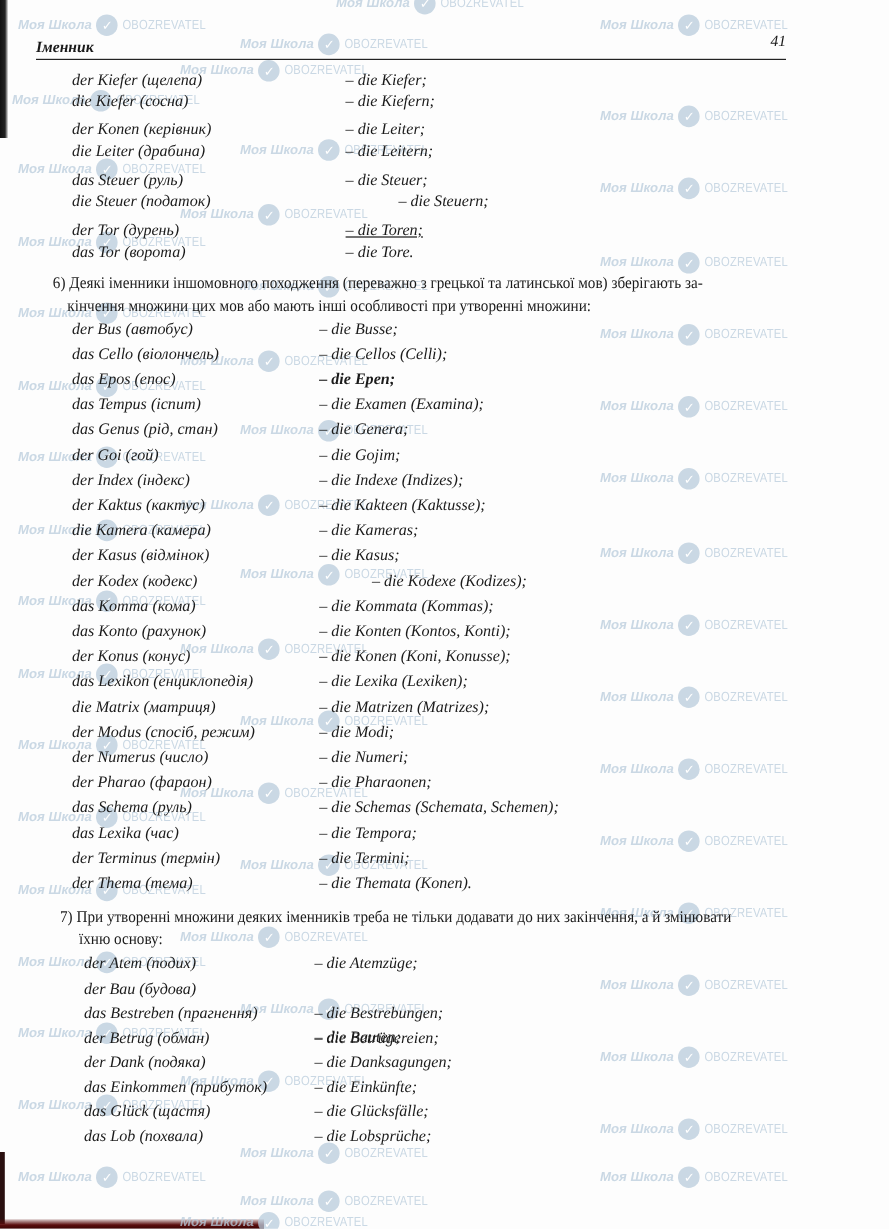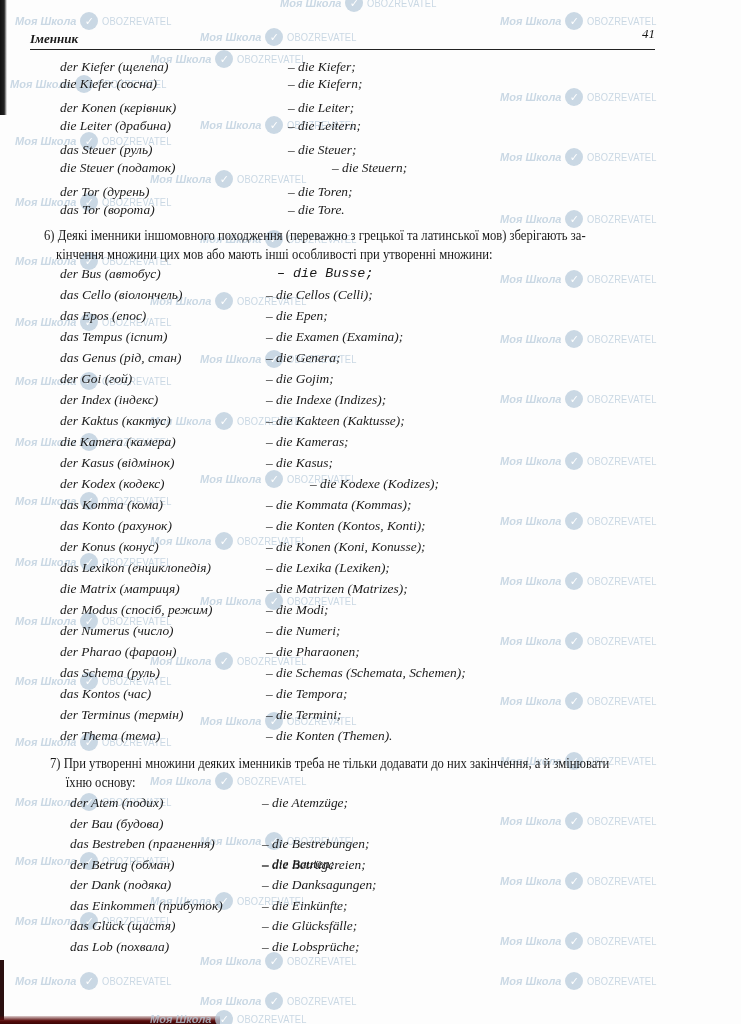--- a/index.html
+++ b/index.html
@@ -370,37 +370,37 @@
     <div class="row" style="left: 60px; top: 142px;">
       <span class="sg"><span>das Steuer</span> <span class="tr">(руль)</span></span>
       <span class="pl" style="left: 228px;">– die Steuer;</span>
     </div>
     <div class="row" style="left: 60px; top: 160px;">
       <span class="sg"><span>die Steuer</span> <span class="tr">(податок)</span></span>
       <span class="pl" style="left: 228px; margin-left: 44px;">– die Steuern;</span>
     </div>
     <div class="row" style="left: 60px; top: 184px;">
       <span class="sg"><span>der Tor</span> <span class="tr">(дурень)</span></span>
-      <span class="pl" style="left: 228px;">– die Toren;</span>
+      <span class="pl" style="left: 228px; text-decoration: underline;">– die Toren;</span>
     </div>
     <div class="row" style="left: 60px; top: 202px;">
       <span class="sg"><span>das Tor</span> <span class="tr">(ворота)</span></span>
       <span class="pl" style="left: 228px;">– die Tore.</span>
     </div>
     <div class="row" style="left: 60px; top: 266px;">
       <span class="sg"><span>der Bus</span> <span class="tr">(автобус)</span></span>
-      <span class="pl" style="left: 217px; font-family: Liberation Mono, monospace;">– die Busse;</span>
+      <span class="pl" style="left: 206px;">– die Busse;</span>
     </div>
     <div class="row" style="left: 60px; top: 287px;">
       <span class="sg"><span>das Cello</span> <span class="tr">(віолончель)</span></span>
       <span class="pl" style="left: 206px;">– die Cellos (Celli);</span>
     </div>
     <div class="row" style="left: 60px; top: 308px;">
       <span class="sg"><span>das Epos</span> <span class="tr">(епос)</span></span>
-      <span class="pl" style="left: 206px;">– die Epen;</span>
+      <span class="pl" style="left: 206px; font-weight: bold;">– die Epen;</span>
     </div>
     <div class="row" style="left: 60px; top: 329px;">
       <span class="sg"><span>das Tempus</span> <span class="tr">(іспит)</span></span>
       <span class="pl" style="left: 206px;">– die Examen (Examina);</span>
     </div>
     <div class="row" style="left: 60px; top: 350px;">
       <span class="sg"><span>das Genus</span> <span class="tr">(рід, стан)</span></span>
       <span class="pl" style="left: 206px;">– die Genera;</span>
     </div>
     <div class="row" style="left: 60px; top: 371px;">
@@ -457,30 +457,30 @@
     </div>
     <div class="row" style="left: 60px; top: 644px;">
       <span class="sg"><span>der Pharao</span> <span class="tr">(фараон)</span></span>
       <span class="pl" style="left: 206px;">– die Pharaonen;</span>
     </div>
     <div class="row" style="left: 60px; top: 665px;">
       <span class="sg"><span>das Schema</span> <span class="tr">(руль)</span></span>
       <span class="pl" style="left: 206px;">– die Schemas (Schemata, Schemen);</span>
     </div>
     <div class="row" style="left: 60px; top: 686px;">
-      <span class="sg"><span>das Kontos</span> <span class="tr">(час)</span></span>
+      <span class="sg"><span>das Lexika</span> <span class="tr">(час)</span></span>
       <span class="pl" style="left: 206px;">– die Tempora;</span>
     </div>
     <div class="row" style="left: 60px; top: 707px;">
       <span class="sg"><span>der Terminus</span> <span class="tr">(термін)</span></span>
       <span class="pl" style="left: 206px;">– die Termini;</span>
     </div>
     <div class="row" style="left: 60px; top: 728px;">
       <span class="sg"><span>der Thema</span> <span class="tr">(тема)</span></span>
-      <span class="pl" style="left: 206px;">– die Konten (Themen).</span>
+      <span class="pl" style="left: 206px;">– die Themata (Konen).</span>
     </div>
     <div class="row" style="left: 70px; top: 795px;">
       <span class="sg"><span>der Atem</span> <span class="tr">(подих)</span></span>
       <span class="pl" style="left: 192px;">– die Atemzüge;</span>
     </div>
     <div class="row" style="left: 70px; top: 815.5px;">
       <span class="sg"><span>der Bau</span> <span class="tr">(будова)</span></span>
       <span class="pl" style="left: 192px; margin-top: 40px;">– die Bauten;</span>
     </div>
     <div class="row" style="left: 70px; top: 836px;">

